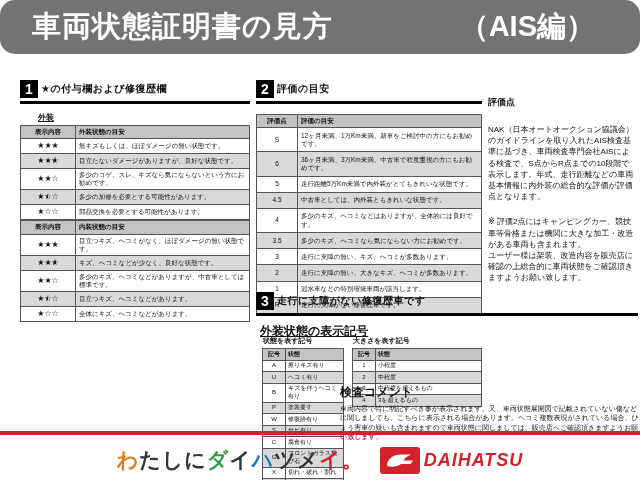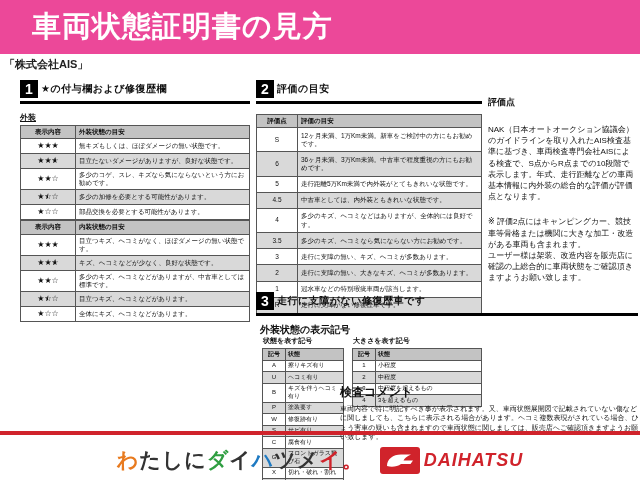--- a/index.html
+++ b/index.html
@@ -1,54 +1,54 @@
 <!DOCTYPE html>
 <html><head>
 <meta charset="utf-8">
 <style>
   html,body{margin:0;padding:0;background:#fff;}
   #page{position:relative;width:640px;height:480px;background:#fff;overflow:hidden;
         font-family:"Liberation Sans","DejaVu Sans",sans-serif;color:#111;}
   
-  .banner{position:absolute;left:0;top:0;width:640px;height:54px;background:#ec4899;
+  .banner{position:absolute;left:0;top:0;width:640px;height:54px;background:#737373;
           display:flex;align-items:center;justify-content:space-between;
-          padding:0 45px 0 32px;box-sizing:border-box;}
+          padding:0 45px 0 32px;box-sizing:border-box;border-radius:15px;}
   .banner .ttl{color:#fff;font-size:29px;font-weight:bold;letter-spacing:1px;}
   .banner .ed{color:#fff;font-size:29px;font-weight:bold;}
   .company{position:absolute;left:4px;top:57px;font-size:11px;font-weight:bold;color:#222;}
   
   .sec-head{display:flex;align-items:center;border-bottom:3px solid #000;padding-bottom:3px;}
   .sec-num{background:#000;color:#fff;width:18px;height:18px;min-width:18px;display:flex;
            align-items:center;justify-content:center;font-size:14px;font-weight:bold;}
   .sec-ttl{font-size:10px;font-weight:bold;margin-left:3px;white-space:nowrap;letter-spacing:.5px;}
   
   table{border-collapse:collapse;width:100%;}
   th,td{border:1px solid #555;font-size:6.5px;line-height:1.25;padding:2px 3px;text-align:left;vertical-align:middle;}
   th{background:#c3c3c3;font-weight:bold;}
   tr.alt td{background:#d9d9d9;}
   td.c1,th.c1{text-align:center;white-space:nowrap;}
   
   .col1{position:absolute;left:20px;top:80px;width:230px;}
   .col2{position:absolute;left:256px;top:80px;width:226px;}
   .sidebar{position:absolute;left:488px;top:96px;width:148px;}
   .sec3{position:absolute;left:256px;top:292px;width:382px;}
-  .sub-label{font-size:8px;font-weight:bold;margin:8px 0 2px 0;text-decoration:underline;}
+  .sub-label{font-size:8px;font-weight:bold;margin:8px 0 2px 18px;text-decoration:underline;}
   .col1 table .c1{width:48px;}
   .col2 table .c1{width:34px;}
   .col2 td{padding:3.5px 3px;}
   
   .st{font-size:8px;letter-spacing:0;display:inline-block;}
   .st.half{position:relative;}
   .st.half .h{position:absolute;left:0;top:0;width:55%;overflow:hidden;}
   
   .sb-head{font-size:9px;font-weight:bold;margin-bottom:2px;}
   .sb-body{font-size:8px;line-height:1.4;white-space:pre-line;margin-top:15px;}
   .sb-note{font-size:8px;line-height:1.4;margin-top:14px;white-space:pre-line;}
   
-  .sec3 .subtitle{font-size:10px;font-weight:bold;margin:7px 0 6px 4px;}
+  .sec3 .subtitle{font-size:12px;font-weight:bold;text-decoration:underline;margin:7px 0 6px 4px;}
   .tbl-label{font-size:7px;font-weight:bold;margin:0 0 2px 1px;}
   .state-wrap{position:absolute;left:6px;top:44px;width:82px;}
   .size-wrap{position:absolute;left:96px;top:44px;width:130px;}
   .state-wrap td,.state-wrap th{font-size:6px;padding:1.5px 2px;}
   .size-wrap td,.size-wrap th{font-size:6px;padding:1.5px 2px;}
   .state-wrap .c1{width:18px;}
   .size-wrap .c1{width:18px;}
   .comment{position:absolute;left:84px;top:92px;width:300px;}
   .cm-head{font-size:12px;font-weight:bold;margin-bottom:3px;}
   .cm-body{font-size:7px;line-height:1.35;}
@@ -60,22 +60,22 @@
   .logo{display:flex;align-items:center;gap:4px;}
   .logo-text{color:#d0232b;font-size:18px;font-weight:bold;font-style:italic;letter-spacing:1px;}
 </style>
 </head>
 <body>
 
 <div id="page">
 
   <div class="banner">
     <span class="ttl">車両状態証明書の見方</span>
-  </div>
-  <div class="company">「株式会社AIS」</div>
+    <span class="ed">（AIS編）</span>
+  </div>
 
   <div class="col1">
     <div class="sec-head">
       <span class="sec-num">1</span>
       <span class="sec-ttl">★の付与欄および修復歴欄</span>
     </div>
 
     <div class="sub-label">外装</div>
     <table>
       <thead>

